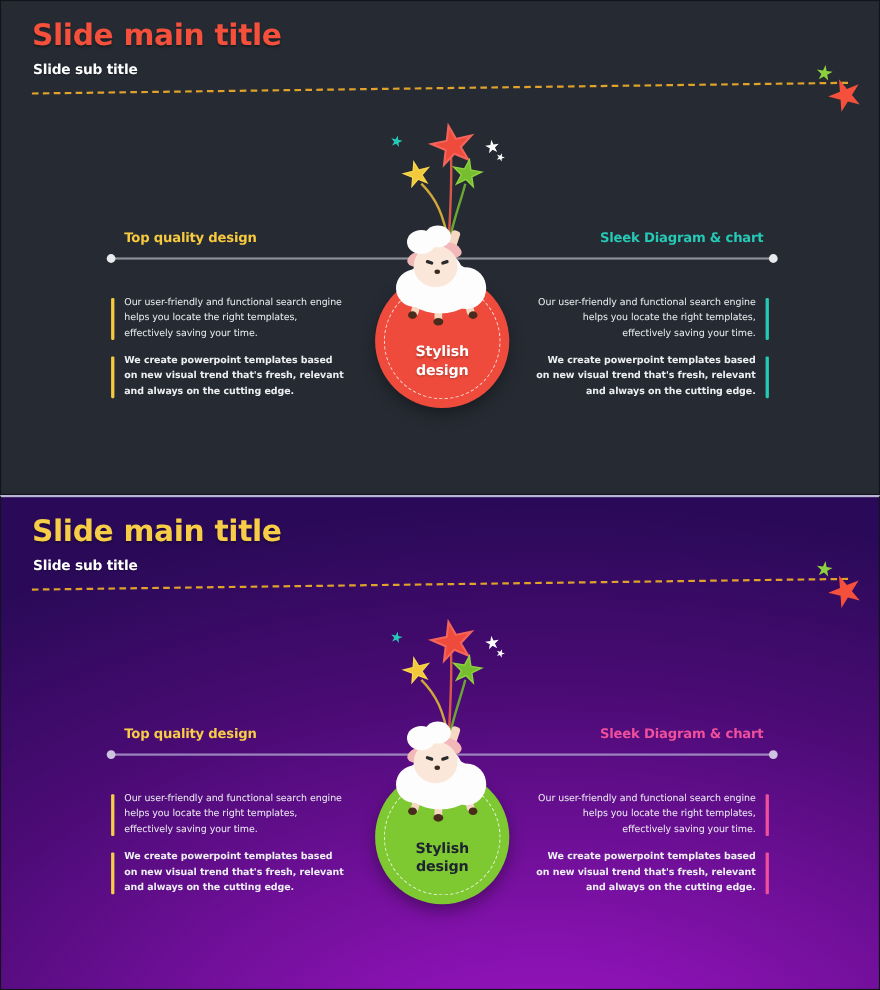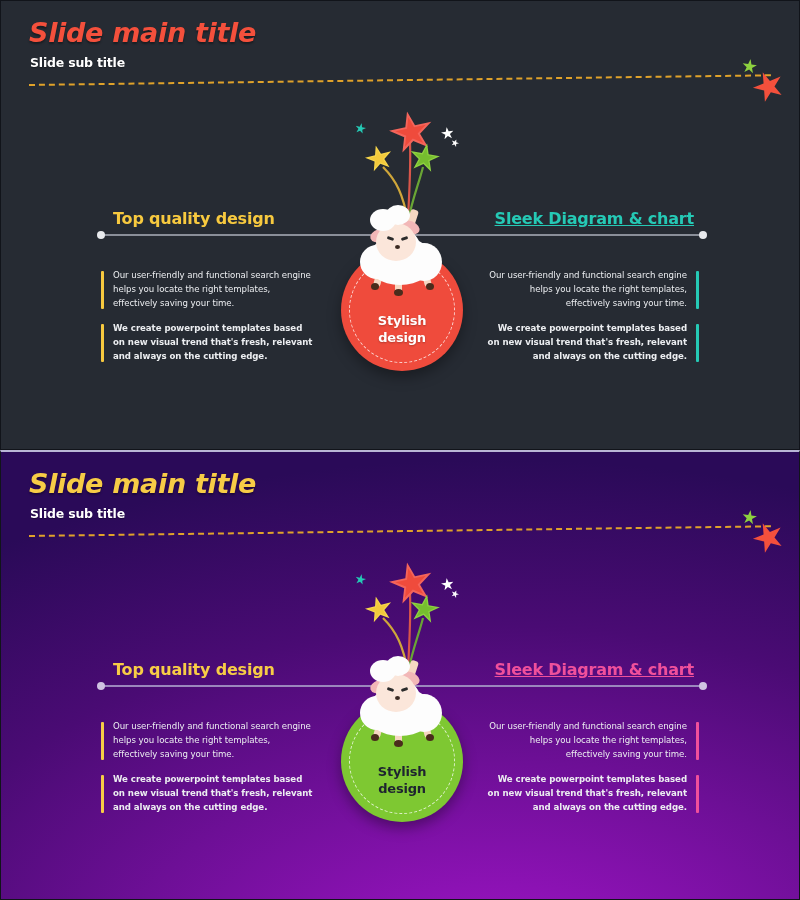--- a/index.html
+++ b/index.html
@@ -19,21 +19,20 @@
       linear-gradient(180deg, #24085c 0%, #3d0a70 40%, #6a0f9c 100%);
     border: 1px solid #11141a;
     border-top: 2px solid #b9b6d6;
   }
 
   
   .main-title {
     position: absolute; left: 28px; top: 16px;
     font-size: 27px; font-weight: bold; letter-spacing: -0.3px;
     text-shadow: 0 2px 2px rgba(0,0,0,.35);
-    font-style: italic;
   }
   .dark .main-title { color: #f4503c; }
   .purple .main-title { color: #f7cc46; }
   .sub-title {
     position: absolute; left: 29px; top: 54px;
     font-size: 12.5px; font-weight: bold; color: #ffffff;
     letter-spacing: -0.2px;
     text-shadow: 0 1px 1px rgba(0,0,0,.35);
   }
   .dashline {
@@ -60,23 +59,23 @@
   .bs-red-in { width: 45px; height: 43px; background: #ef4b3c; left: 36px; top: 2px;  transform: rotate(-12deg) scale(.72); }
   .bs-yellow { width: 28px; height: 27px; background: #f7d64a; left: 12px; top: 36px; transform: rotate(-14deg); }
   .bs-yellow-in { width: 28px; height: 27px; background: #f2c93c; left: 12px; top: 36px; transform: rotate(-14deg) scale(.72); }
   .bs-green  { width: 31px; height: 30px; background: #8dd13f; left: 56px; top: 34px; transform: rotate(10deg); }
   .bs-green-in { width: 31px; height: 30px; background: #76bd2f; left: 56px; top: 34px; transform: rotate(10deg) scale(.72); }
   .bs-teal   { width: 11px; height: 11px; background: #25c9b5; left: 2px;  top: 14px; transform: rotate(12deg); }
   .bs-white1 { width: 13px; height: 13px; background: #ffffff; left: 88px; top: 18px; transform: rotate(-8deg); }
   .bs-white2 { width: 8px;  height: 8px;  background: #ffffff; left: 98px; top: 30px; transform: rotate(20deg); }
 
   
-  .colhead { position: absolute; top: 208px; font-size: 16px; font-weight: bold; letter-spacing: -0.2px; }
+  .colhead { position: absolute; top: 208px; font-size: 12px; font-weight: bold; letter-spacing: -0.2px; }
   .colhead.left  { left: 112px; }
-  .colhead.right { right: 105px; text-decoration: underline; }
+  .colhead.right { right: 105px; }
   .dark .colhead.left  { color: #f7c93f; }
   .dark .colhead.right { color: #25c9b5; }
   .purple .colhead.left  { color: #f7cc46; }
   .purple .colhead.right { color: #f0509b; }
 
   .axis { position: absolute; left: 100px; top: 233px; width: 602px; height: 2px; }
   .dark .axis   { background: #8a8f99; }
   .purple .axis { background: #9b87bd; }
   .axis .dot { position: absolute; top: -3px; width: 8px; height: 8px; border-radius: 50%; }
   .dark .axis .dot   { background: #e8eaed; }

